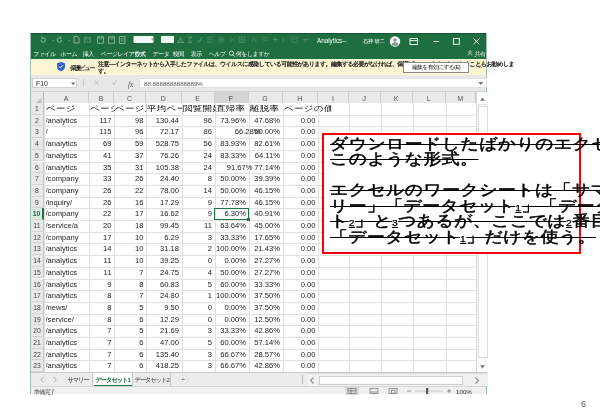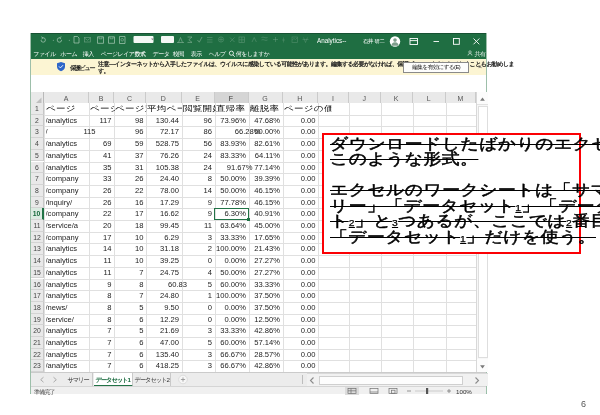--- a/index.html
+++ b/index.html
@@ -109,20 +109,38 @@
 <div class="warn">
 <svg width="8" height="10" style="position:absolute;left:25.5px;top:3px" viewBox="0 0 8 10">
         <path d="M4 0 L8 1.3 V4.6 c0 2.6-1.8 4-4 4.7 C1.8 8.6 0 7.2 0 4.6 V1.3 Z" fill="#2e66c9"></path>
         <path d="M2 4.4 l1.4 1.5 l2.6 -2.7" stroke="#fff" stroke-width=".9" fill="none"></path>
       </svg>
 <span style="position:absolute;left:39px;top:4.6px;font-size:6px;font-weight:bold;color:#1f1f1f;letter-spacing:-1.2px">保護ビュー</span>
 <div style="position:absolute;left:67px;top:2.4px;font-size:6px;line-height:6.6px;color:#111;letter-spacing:-.55px;-webkit-text-stroke:.25px #222;white-space:nowrap">注意—インターネットから入手したファイルは、ウイルスに感染している可能性があります。編集する必要がなければ、保護ビューのままにしておくこともお勧めしま<br>す。</div>
 <span style="position:absolute;left:372px;top:3px;width:66px;height:10.5px;background:#fdfdfc;border:1px solid #8a8a8a;font-size:5.8px;color:#222;text-align:center;line-height:9px;letter-spacing:-.6px">編集を有効にする(E)</span>
 <span style="position:absolute;left:447px;top:3.5px;font-size:7px;color:#555">×</span>
 </div>
+<div class="fxbar">
+<span style="position:absolute;left:1px;top:2.5px;width:45px;height:10.5px;background:#fff;border:1px solid #d2d2d2;font-size:6.8px;color:#222;line-height:9.5px;padding-left:3px">F10</span>
+<svg width="8" height="8" style="position:absolute;left:39px;top:6px" viewBox="0 0 8 8">
+        <path d="M1 1.5 l2.2 2.6 l2.2 -2.6" fill="#6a6a6a"></path>
+      </svg>
+<div style="position:absolute;left:52px;top:4px;width:1px;height:8px;background:#c9c9c9"></div>
+<svg width="50" height="11" style="position:absolute;left:60px;top:3px" viewBox="0 0 50 11">
+        <g stroke="#b0b0b0" fill="none" stroke-width=".8">
+          <path d="M3.5 2.5 l4 4 m0 -4 l-4 4"></path>
+          <path d="M21 4.5 l1.7 2.2 l2.8 -4.7"></path>
+        </g>
+        <text x="37" y="8.5" font-size="7.5" font-style="italic" font-family="Liberation Serif" fill="#555">fx</text>
+      </svg>
+<span style="position:absolute;left:108px;top:2.5px;width:348px;height:10.5px;background:#fff;border:1px solid #e0e0e0;font-size:6.2px;color:#555;line-height:9.5px;padding-left:4px">88.8888888888889%</span>
+<svg width="8" height="8" style="position:absolute;left:446px;top:5px" viewBox="0 0 8 8">
+        <path d="M1.2 2 l2.6 3 l2.6 -3" fill="#777"></path>
+      </svg>
+</div>
 <div class="colhdr">
 <div style="position:absolute;left:0;top:0;width:13px;height:12.5px;border-right:1px solid #b9b9b9;border-bottom:1px solid #b9b9b9;background:#e9e9e9"><svg width="13" height="12" viewBox="0 0 13 12">
           <path d="M10.5 3.5 V10 H4 Z" fill="#bfbfbf"></path>
         </svg></div>
 <span class="ch" style="left:13.0px;width:45.0px;border-bottom:1px solid #b9b9b9">A</span>
 <span class="ch" style="left:58.0px;width:25.0px;border-bottom:1px solid #b9b9b9">B</span>
 <span class="ch" style="left:83.0px;width:32.0px;border-bottom:1px solid #b9b9b9">C</span>
 <span class="ch" style="left:115.0px;width:35.5px;border-bottom:1px solid #b9b9b9">D</span>
 <span class="ch" style="left:150.5px;width:33.0px;border-bottom:1px solid #b9b9b9">E</span>
 <span class="ch" style="left:183.5px;width:34.0px;background:#d5d5d5;border-bottom:2px solid #1e7145;color:#333;height:13px">F</span>
@@ -210,21 +228,21 @@
         <span class="cr" style="left:59.0px;width:21.5px">117</span>
         <span class="cr" style="left:84.0px;width:28.5px">98</span>
         <span class="cr" style="left:116.0px;width:32.0px">130.44</span>
         <span class="cr" style="left:151.5px;width:29.5px">96</span>
         <span class="cr" style="left:184.5px;width:30.5px">73.96%</span>
         <span class="cr" style="left:218.5px;width:30.5px">47.68%</span>
         <span class="cr" style="left:252.5px;width:32.0px">0.00</span>
       </div>
 <div class="row" style="top:23.4px">
         <span class="cl" style="left:14.5px;width:43.0px">/</span>
-        <span class="cr" style="left:43px;width:21.5px">115</span>
+        <span class="cr" style="left:59.0px;width:21.5px">115</span>
         <span class="cr" style="left:84.0px;width:28.5px">96</span>
         <span class="cr" style="left:116.0px;width:32.0px">72.17</span>
         <span class="cr" style="left:151.5px;width:29.5px">86</span>
         <span class="cr" style="left:199px;width:30.5px">66.28%</span>
         <span class="cr" style="left:218.5px;width:30.5px">60.00%</span>
         <span class="cr" style="left:252.5px;width:32.0px">0.00</span>
       </div>
 <div class="row" style="top:35.1px">
         <span class="cl" style="left:14.5px;width:43.0px">/analytics</span>
         <span class="cr" style="left:59.0px;width:21.5px">69</span>
@@ -342,21 +360,21 @@
         <span class="cr" style="left:116.0px;width:32.0px">24.75</span>
         <span class="cr" style="left:151.5px;width:29.5px">4</span>
         <span class="cr" style="left:184.5px;width:30.5px">50.00%</span>
         <span class="cr" style="left:218.5px;width:30.5px">27.27%</span>
         <span class="cr" style="left:252.5px;width:32.0px">0.00</span>
       </div>
 <div class="row" style="top:175.5px">
         <span class="cl" style="left:14.5px;width:43.0px">/analytics</span>
         <span class="cr" style="left:59.0px;width:21.5px">9</span>
         <span class="cr" style="left:84.0px;width:28.5px">8</span>
-        <span class="cr" style="left:124px;width:32.0px">60.83</span>
+        <span class="cr" style="left:116.0px;width:32.0px">60.83</span>
         <span class="cr" style="left:151.5px;width:29.5px">5</span>
         <span class="cr" style="left:184.5px;width:30.5px">60.00%</span>
         <span class="cr" style="left:218.5px;width:30.5px">33.33%</span>
         <span class="cr" style="left:252.5px;width:32.0px">0.00</span>
       </div>
 <div class="row" style="top:187.2px">
         <span class="cl" style="left:14.5px;width:43.0px">/analytics</span>
         <span class="cr" style="left:59.0px;width:21.5px">8</span>
         <span class="cr" style="left:84.0px;width:28.5px">7</span>
         <span class="cr" style="left:116.0px;width:32.0px">24.80</span>

